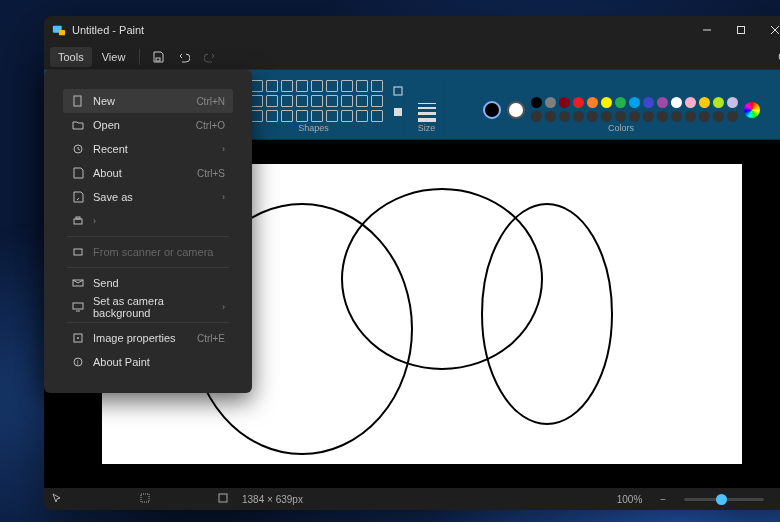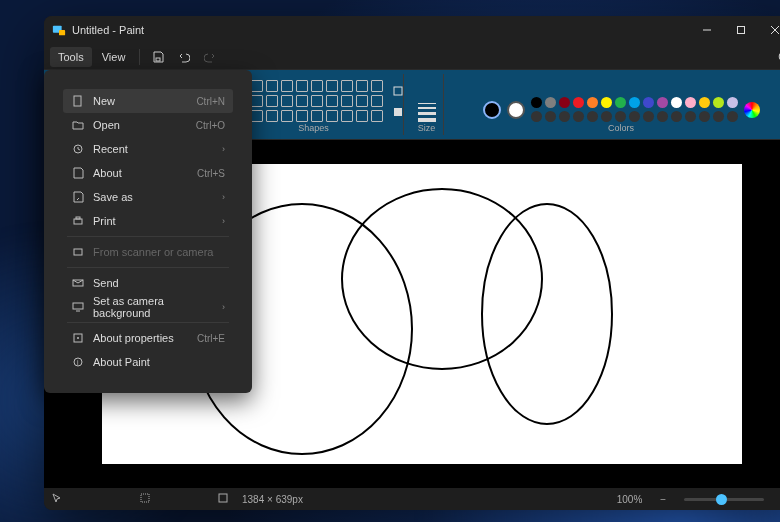--- a/index.html
+++ b/index.html
@@ -357,21 +357,20 @@
       <span class="dlabel">Save as</span>
       <span class="darrow">›</span>
     </div>
     <div class="ditem">
       <span class="dico">
         <svg width="12" height="12" viewBox="0 0 12 12">
           <rect x="2" y="4" width="8" height="5" fill="none" stroke="currentColor"></rect>
           <rect x="4" y="2" width="4" height="2" fill="none" stroke="currentColor"></rect>
         </svg>
       </span>
-      <span class="dlabel">Print</span>
       <span class="darrow">›</span>
     </div>
     <div class="dsep"></div>
     <div class="ditem disabled">
       <span class="dico">
         <svg width="12" height="12" viewBox="0 0 12 12">
           <rect x="2" y="3" width="8" height="6" fill="none" stroke="currentColor"></rect>
         </svg>
       </span>
       <span class="dlabel">From scanner or camera</span>
@@ -397,21 +396,21 @@
       <span class="darrow">›</span>
     </div>
     <div class="dsep"></div>
     <div class="ditem">
       <span class="dico">
         <svg width="12" height="12" viewBox="0 0 12 12">
           <rect x="2" y="2" width="8" height="8" fill="none" stroke="currentColor"></rect>
           <circle cx="6" cy="6" r="1" fill="currentColor"></circle>
         </svg>
       </span>
-      <span class="dlabel">About properties</span>
+      <span class="dlabel">Image properties</span>
       <span class="dshort">Ctrl+E</span>
     </div>
     <div class="ditem">
       <span class="dico">
         <svg width="12" height="12" viewBox="0 0 12 12">
           <circle cx="6" cy="6" r="4" fill="none" stroke="currentColor"></circle>
           <text x="5" y="9" font-size="7" fill="currentColor">i</text>
         </svg>
       </span>
       <span class="dlabel">About Paint</span>

